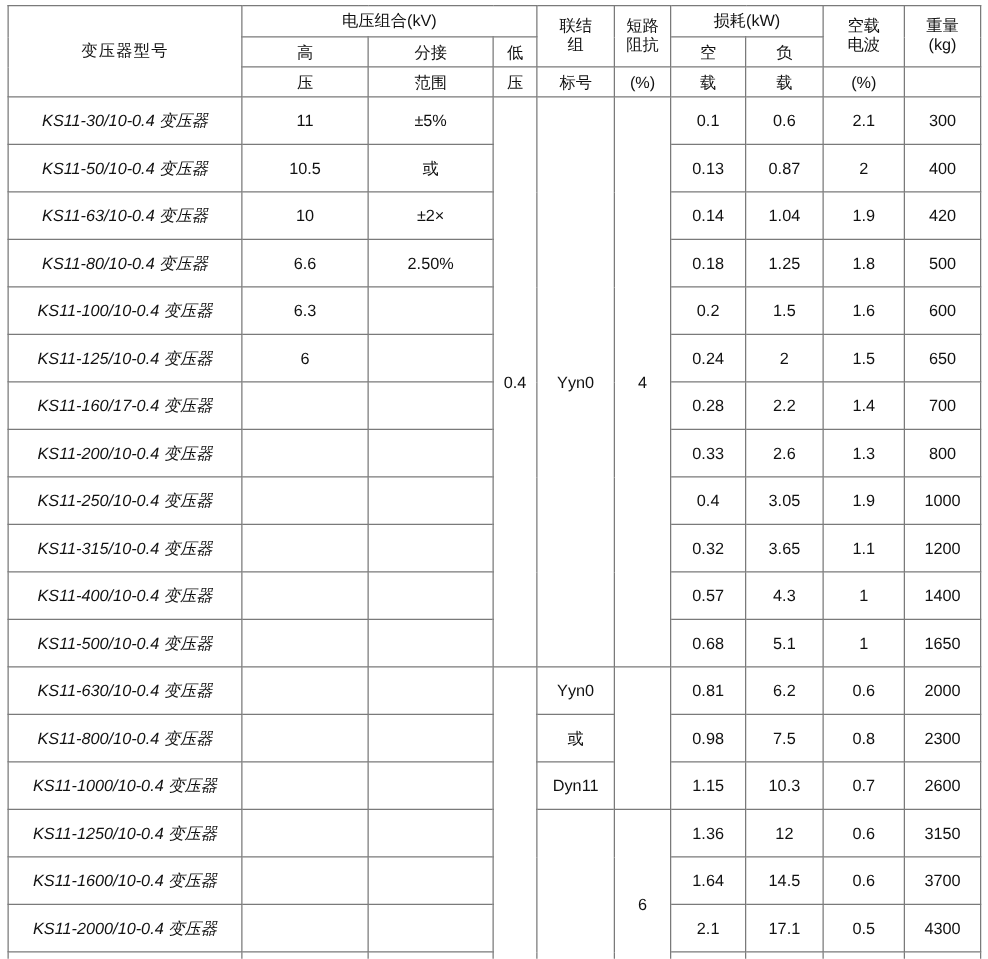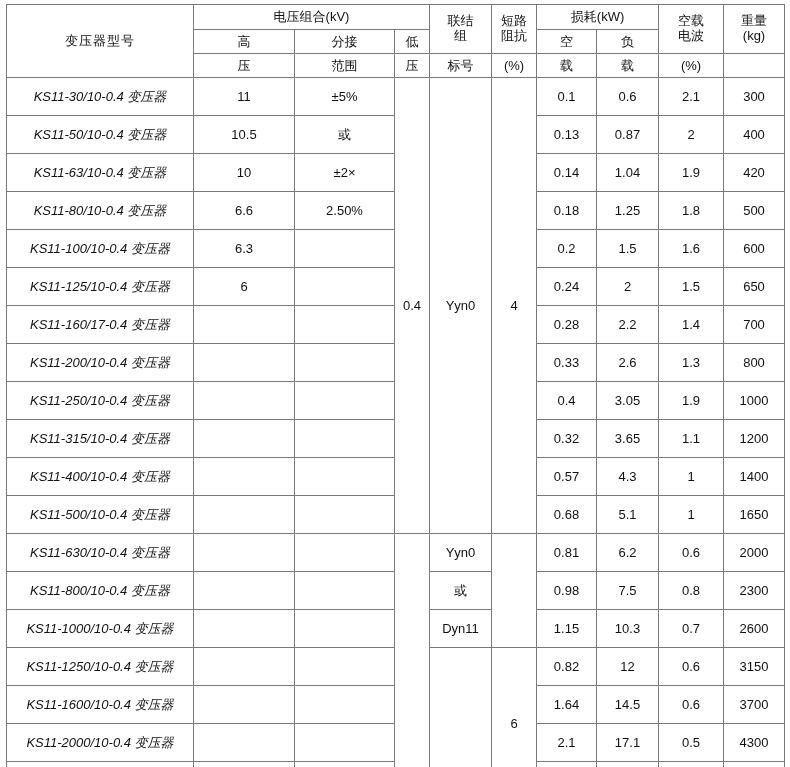--- a/index.html
+++ b/index.html
@@ -275,21 +275,21 @@
         <td class="val">10.3</td>
         <td class="val">0.7</td>
         <td class="val">2600</td>
       </tr>
       <tr>
         <td class="model">KS11-1250/10-0.4  变压器</td>
         <td class="val vgroup"></td>
         <td class="val vgroup"></td>
         <td class="val vgroup" rowspan="4"></td>
         <td class="val vgroup" rowspan="4">6</td>
-        <td class="val">0.82</td>
+        <td class="val">1.36</td>
         <td class="val">12</td>
         <td class="val">0.6</td>
         <td class="val">3150</td>
       </tr>
       <tr>
         <td class="model">KS11-1600/10-0.4  变压器</td>
         <td class="val vgroup"></td>
         <td class="val vgroup"></td>
         <td class="val">1.64</td>
         <td class="val">14.5</td>

